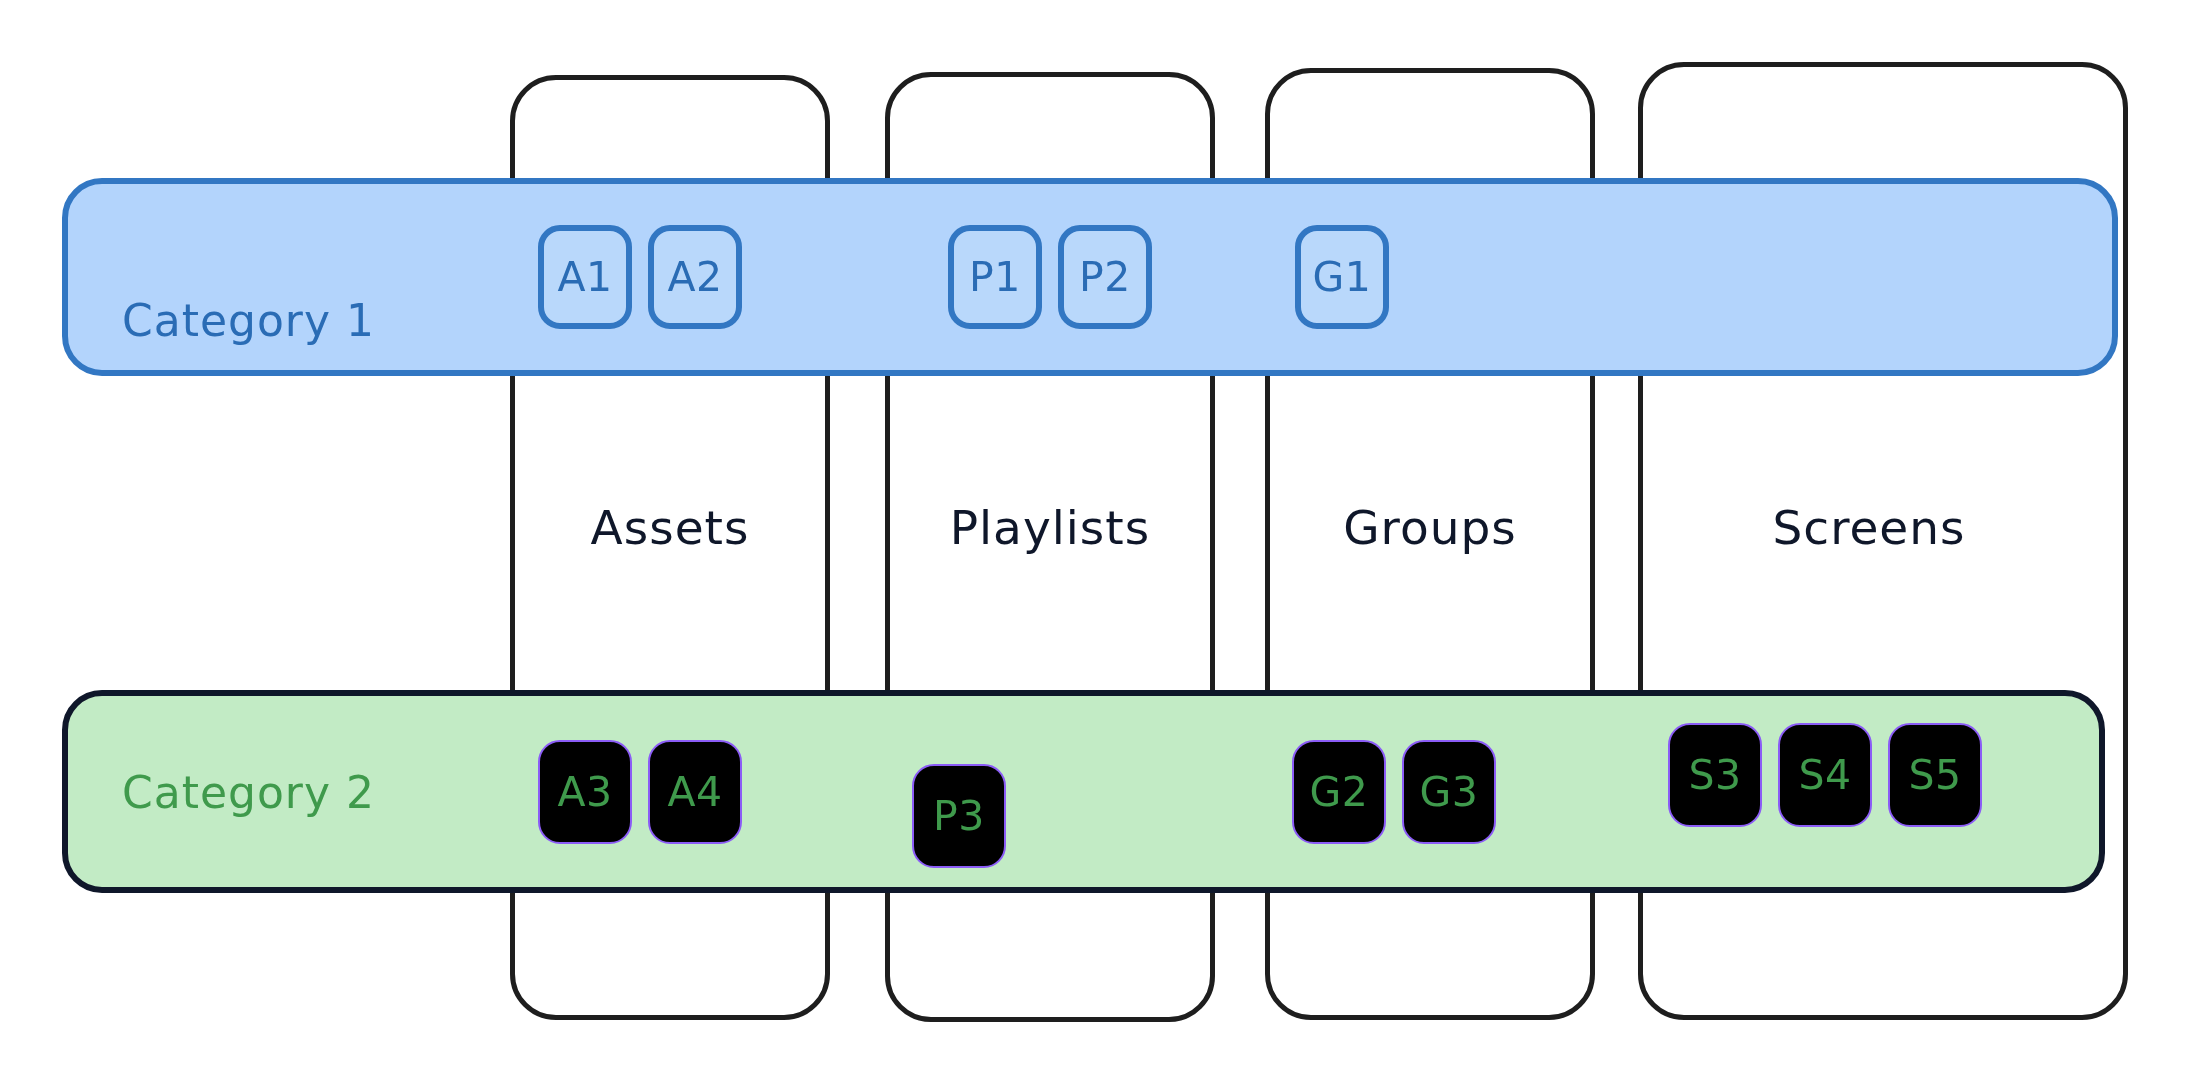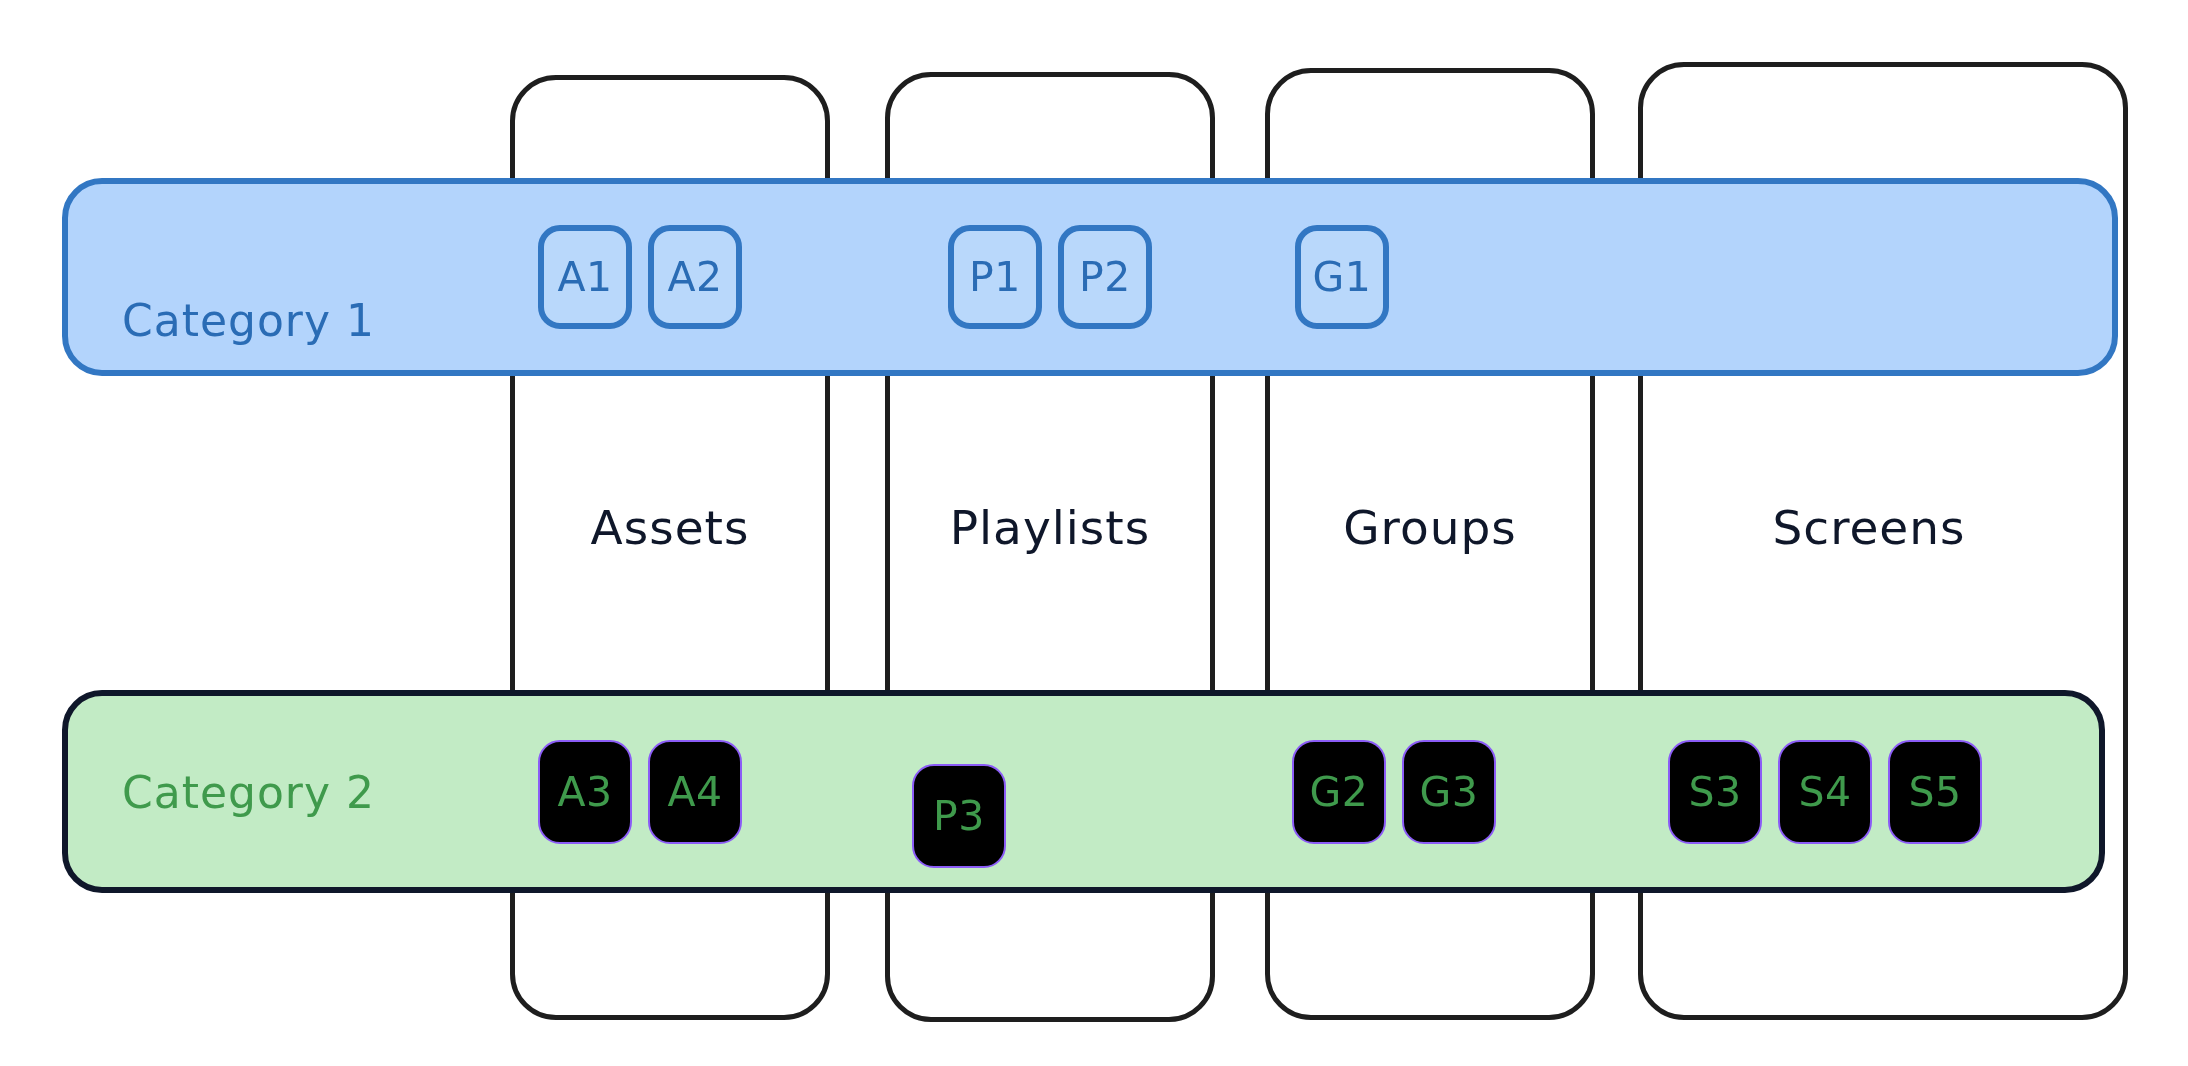--- a/index.html
+++ b/index.html
@@ -146,19 +146,19 @@
 
   <div class="chip-group" style="left:912px; top:740px;margin-top:24px;">
     <div class="chip green">P3</div>
   </div>
 
   <div class="chip-group" style="left:1292px; top:740px;">
     <div class="chip green">G2</div>
     <div class="chip green">G3</div>
   </div>
 
-  <div class="chip-group" style="left:1668px; top:740px;">
+  <div class="chip-group" style="left:1668px; top:723px;">
     <div class="chip green">S3</div>
     <div class="chip green">S4</div>
     <div class="chip green">S5</div>
   </div>
 
 </div>
 
 </body></html>

